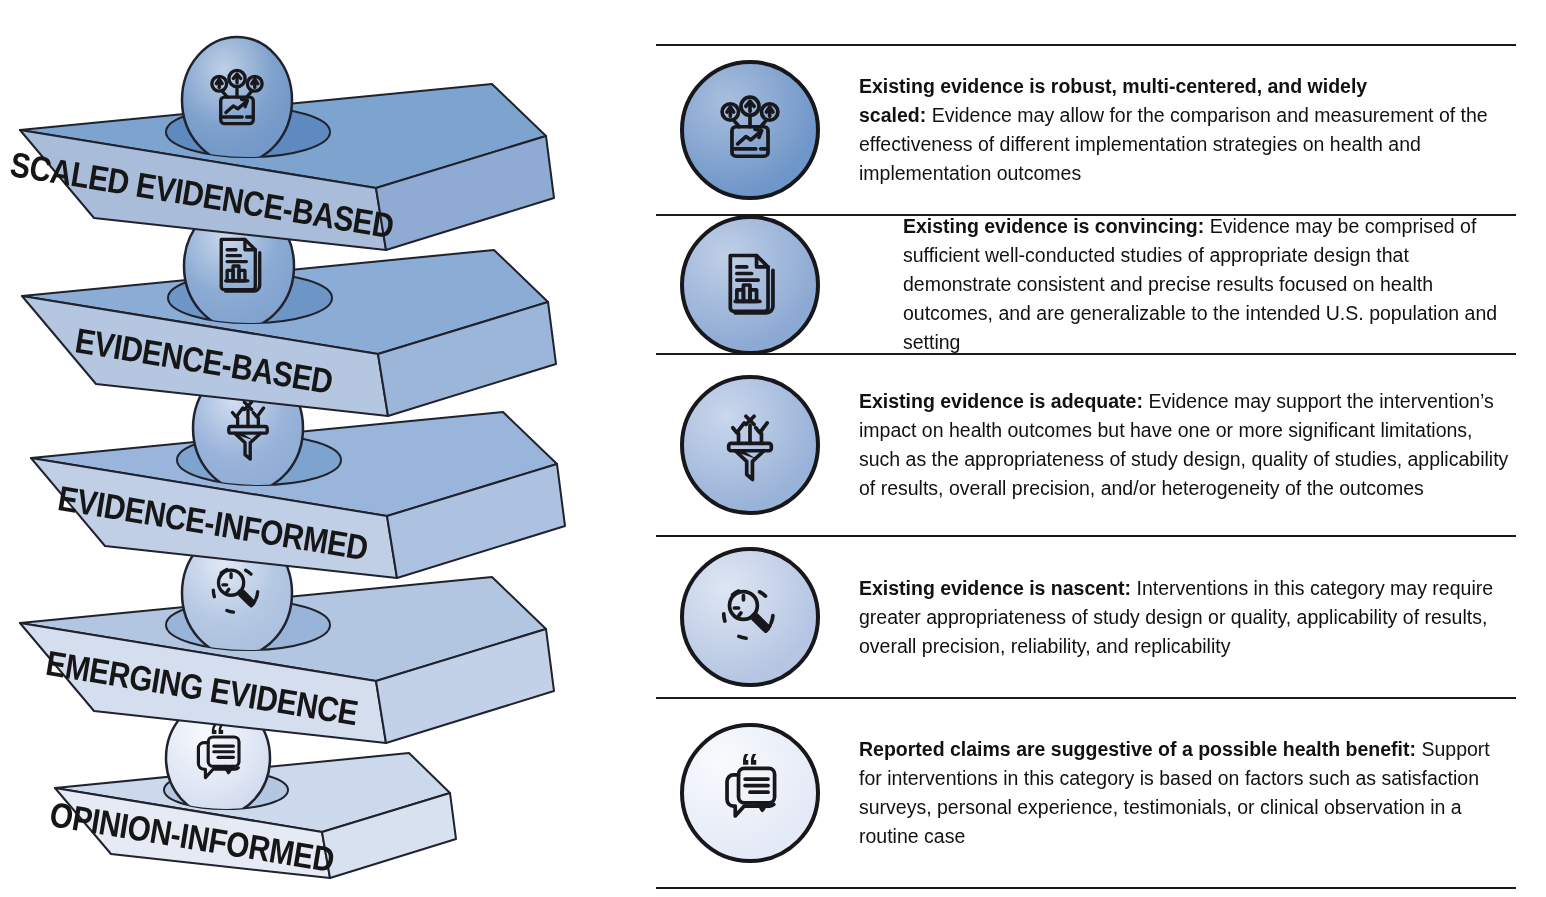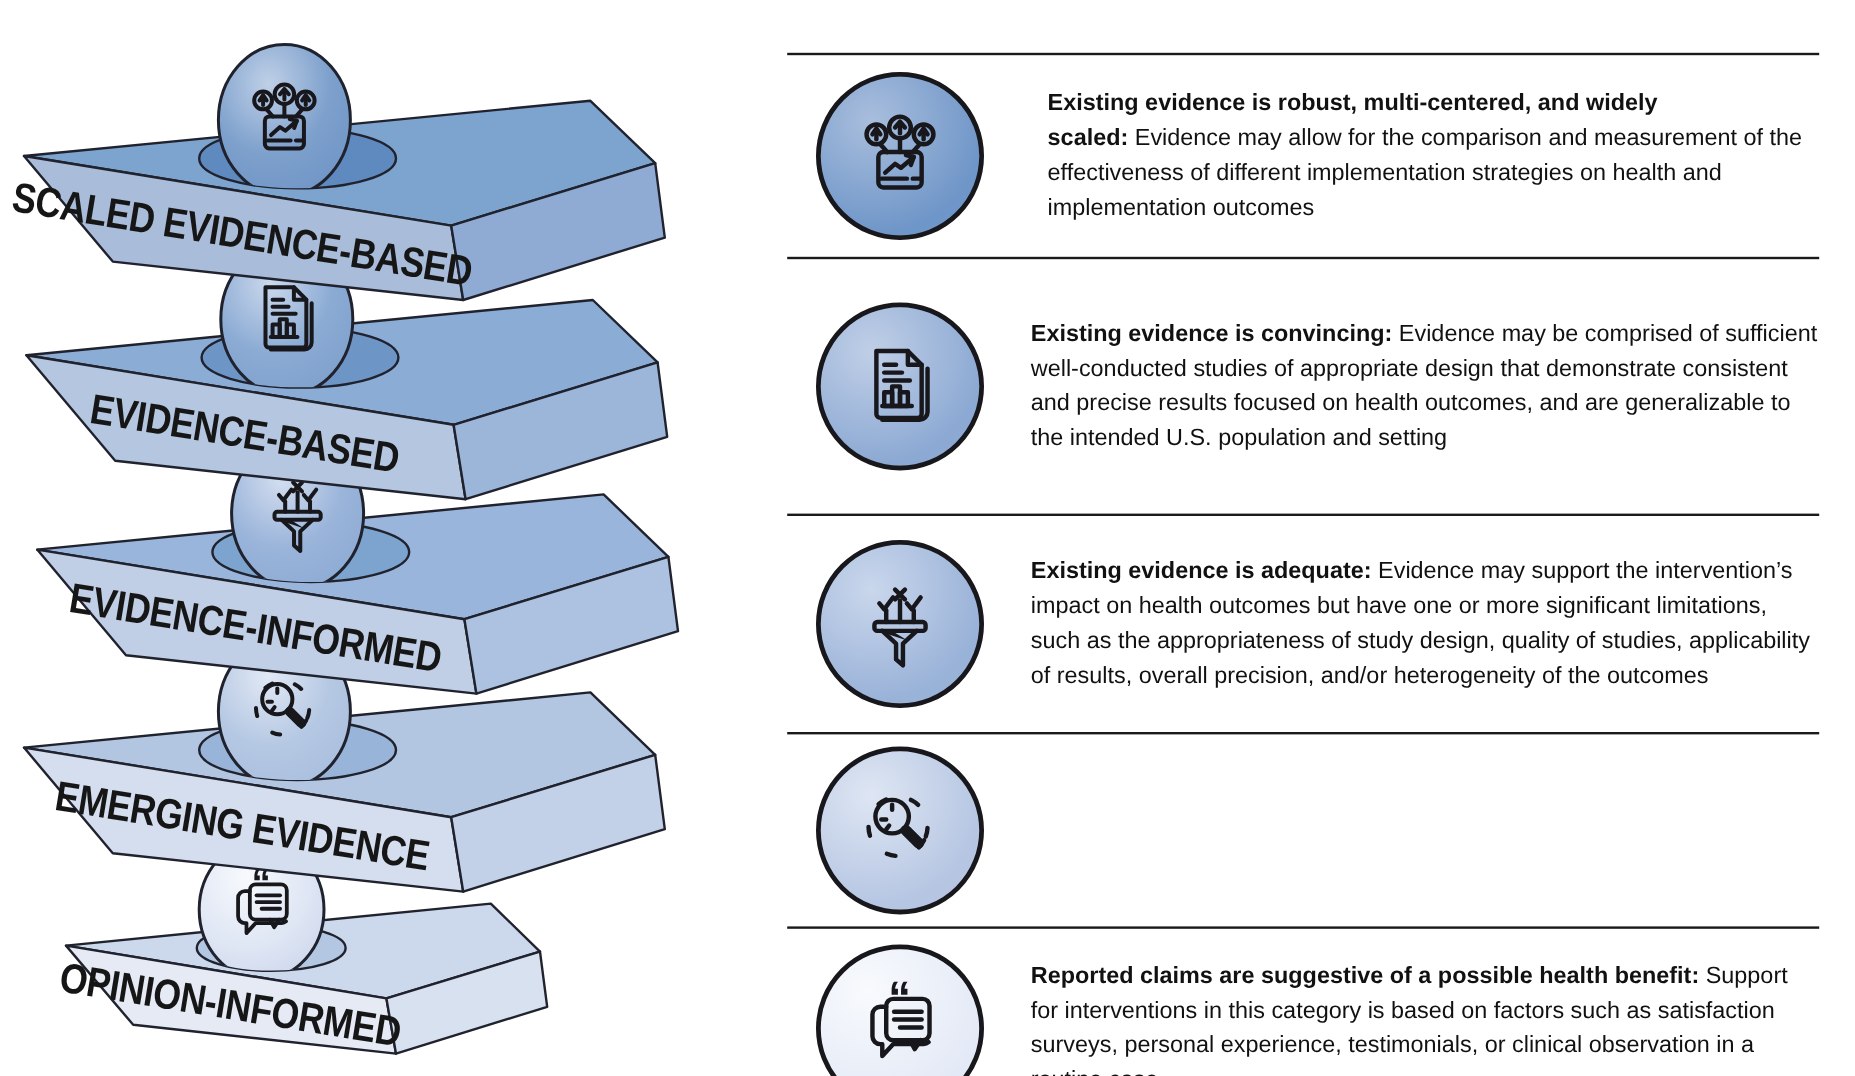--- a/index.html
+++ b/index.html
@@ -25,25 +25,25 @@
   
   .ic{stroke:#17171c;stroke-width:4.5;fill:none;stroke-linecap:round;stroke-linejoin:round;}
   .ic-fill{fill:#17171c;stroke:none;}
   .ic-thick{stroke:#17171c;stroke-width:11;stroke-linecap:round;}
   .ic-dash{stroke:#17171c;stroke-width:4.5;fill:none;stroke-linecap:round;stroke-dasharray:9 26;}
   .ic-quote{font-family:"Liberation Sans",sans-serif;font-weight:700;font-size:46px;fill:#17171c;}
 
   
   #legend{position:absolute;left:656px;top:44px;width:860px;border-top:2px solid #1a1a1a;}
   .legend-row{display:flex;align-items:center;border-bottom:2px solid #1a1a1a;box-sizing:border-box;}
-  .legend-row:nth-child(1){height:170px;gap:14px;}
-  .legend-row:nth-child(2){height:214px;}
+  .legend-row:nth-child(1){height:170px;}
+  .legend-row:nth-child(2){height:139px;gap:44px;}
   .legend-row:nth-child(3){height:182px;}
   .legend-row:nth-child(4){height:162px;}
-  .legend-row:nth-child(5){height:167px;}
+  .legend-row:nth-child(5){height:190px;}
   .badge{width:132px;height:132px;border-radius:50%;border:4px solid #17171c;margin-left:24px;
          flex:0 0 auto;display:flex;align-items:center;justify-content:center;}
   .badge svg{width:82px;height:82px;}
   .b-0{background:radial-gradient(circle at 32% 28%, #a9bedd 0%, #6f96c8 72%);}
   .b-1{background:radial-gradient(circle at 32% 28%, #c0cfe7 0%, #8ca9d3 72%);}
   .b-2{background:radial-gradient(circle at 32% 28%, #cad7ec 0%, #99b2d8 72%);}
   .b-3{background:radial-gradient(circle at 32% 28%, #dee6f3 0%, #b5c5e2 72%);}
   .b-4{background:radial-gradient(circle at 30% 26%, #f8fafd 0%, #e3e9f6 75%);}
   .row-text{margin-left:39px;width:672px;font-size:19.5px;line-height:29px;color:#111111;}
   .row-text b{margin-right:0.28em;}
@@ -254,20 +254,23 @@
         <b>Existing evidence is adequate:</b><span>Evidence may support the intervention’s impact on health outcomes but have one or more significant limitations, such as the appropriateness of study design, quality of studies, applicability of results, overall precision, and/or heterogeneity of the outcomes</span>
       </div>
     </div>
 
     <div class="legend-row">
       <div class="badge b-3">
         <svg viewBox="0 0 100 100">
             <use href="#i-search-magnifier"></use>
           </svg>
       </div>
+      <div class="row-text">
+        <b>Existing evidence is nascent:</b><span>Interventions in this category may require greater appropriateness of study design or quality, applicability of results, overall precision, reliability, and replicability</span>
+      </div>
     </div>
 
     <div class="legend-row">
       <div class="badge b-4">
         <svg viewBox="0 0 100 100">
             <use href="#i-speech-quotes"></use>
           </svg>
       </div>
       <div class="row-text">
         <b>Reported claims are suggestive of a possible health benefit:</b><span>Support for interventions in this category is based on factors such as satisfaction surveys, personal experience, testimonials, or clinical observation in a routine case</span>

